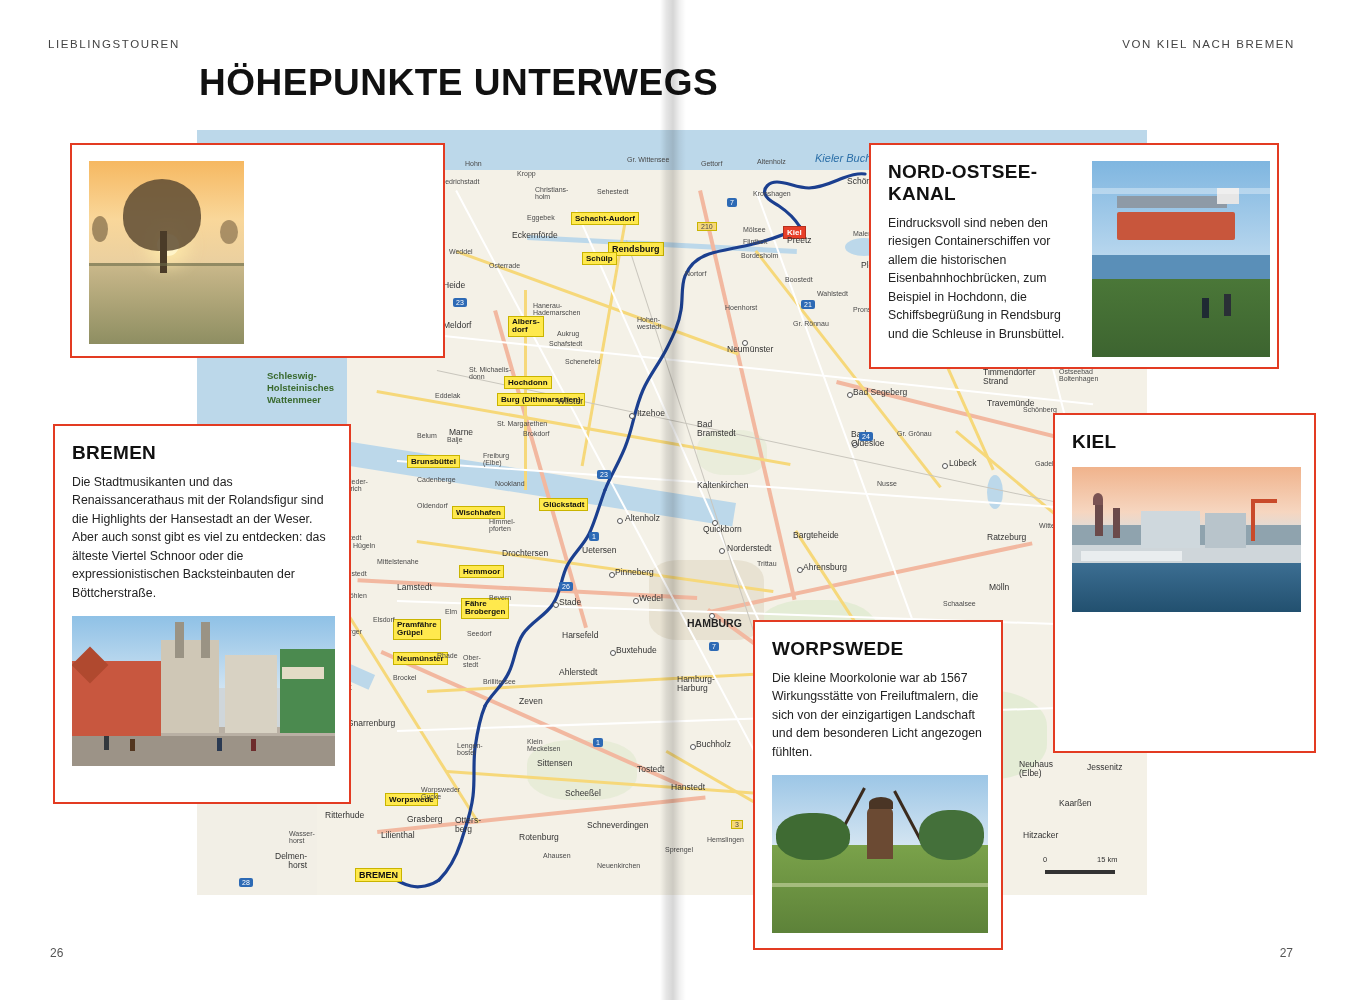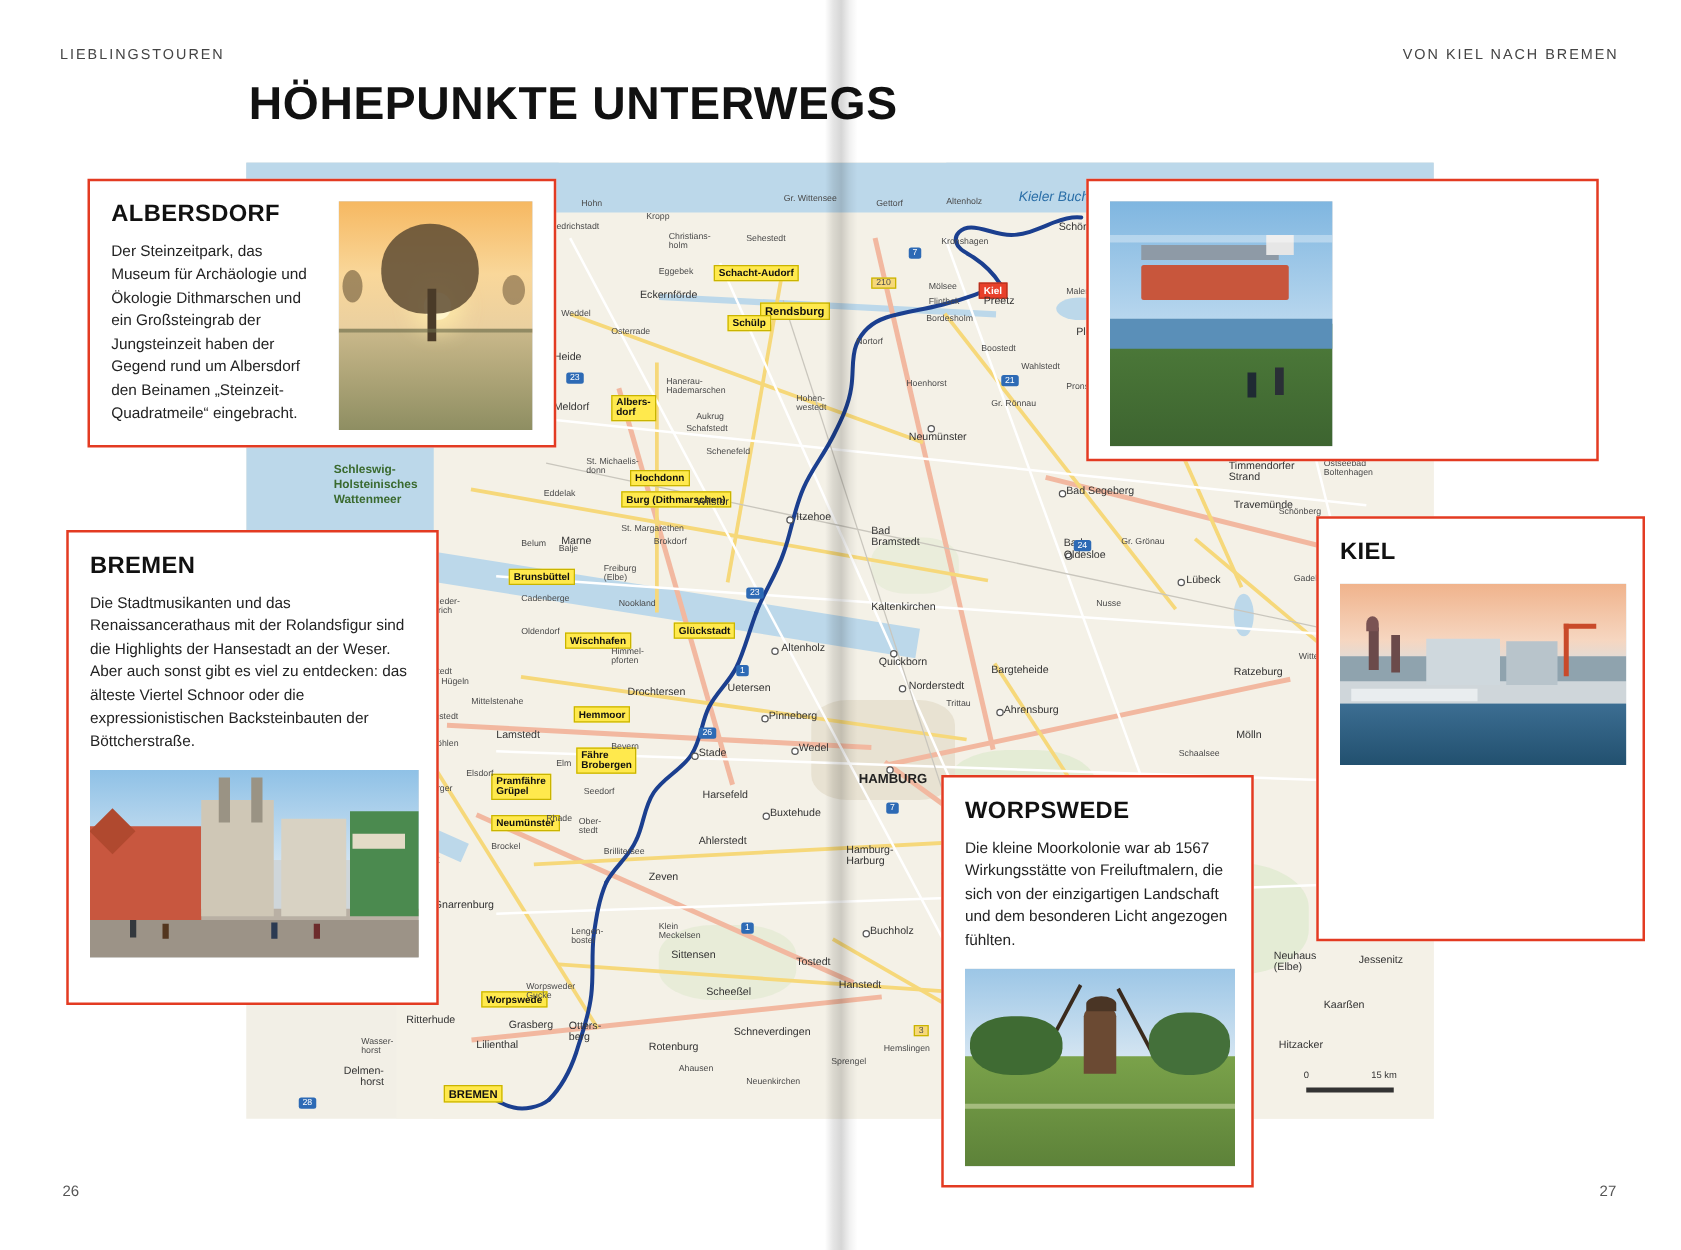--- a/index.html
+++ b/index.html
@@ -183,21 +183,21 @@
     </svg>
 
     <div class="lbl blue" style="left:618px;top:22px;font-size:11px;">Kieler Bucht</div>
     <div class="lbl blue" style="left:22px;top:168px;font-size:10px;">Nordsee</div>
     <div class="lbl" style="left:70px;top:240px;font-size:9.5px;color:#3a6a2f;font-weight:600;line-height:1.25;">Schleswig-<br>Holsteinisches<br>Wattenmeer</div>
 
     <div class="hl red" style="left:586px;top:96px;">Kiel</div>
     <div class="hl city" style="left:411px;top:112px;">Rendsburg</div>
     <div class="hl" style="left:385px;top:122px;">Schülp</div>
     <div class="hl" style="left:374px;top:82px;">Schacht-Audorf</div>
-    <div class="hl" style="left:292px;top:186px;line-height:1.05;">Albers-<br>dorf</div>
+    <div class="hl" style="left:311px;top:186px;line-height:1.05;">Albers-<br>dorf</div>
     <div class="hl" style="left:307px;top:246px;">Hochdonn</div>
     <div class="hl" style="left:300px;top:263px;">Burg (Dithmarschen)</div>
     <div class="hl" style="left:210px;top:325px;">Brunsbüttel</div>
     <div class="hl" style="left:342px;top:368px;">Glückstadt</div>
     <div class="hl" style="left:255px;top:376px;">Wischhafen</div>
     <div class="hl" style="left:262px;top:435px;">Hemmoor</div>
     <div class="hl" style="left:264px;top:468px;line-height:1.05;">Fähre<br>Brobergen</div>
     <div class="hl" style="left:196px;top:489px;line-height:1.05;">Pramfähre<br>Grüpel</div>
     <div class="hl" style="left:196px;top:522px;">Neumünster</div>
     <div class="hl" style="left:188px;top:663px;">Worpswede</div>
@@ -400,39 +400,39 @@
     <div class="lbl" style="left:500px;top:92px;background:#f6d87a;border:.5px solid #c9b400;padding:0 3px;font-size:7px;">210</div>
     <div class="lbl" style="left:534px;top:690px;background:#f6d87a;border:.5px solid #c9b400;padding:0 3px;font-size:7px;">3</div>
 
     <div class="scalebar" style="left:848px;top:740px;width:70px;"></div>
     <div class="scale" style="left:846px;top:725px;">0</div>
     <div class="scale" style="left:900px;top:725px;">15 km</div>
   </div>
 
   <div class="card" id="card-albersdorf">
     <div class="inner row">
-      <div class="col">
-        <h2>ALBERSDORF</h2>
-        <p>Der Steinzeitpark, das Museum für Archäologie und Ökologie Dithmarschen und ein Großsteingrab der Jungsteinzeit haben der Gegend rund um Albersdorf den Beinamen „Steinzeit-Quadratmeile“ eingebracht.</p>
-      </div>
       <div class="photo" style="width:155px;height:183px;">
         <div class="sky" style="height:58%;background:linear-gradient(#f6b861,#f9d79a 55%,#e9cfa0);"></div>
         <div class="ground" style="height:44%;background:linear-gradient(#cbb98b,#8e8e62);"></div>
         <div class="sun" style="left:44%;top:40%;width:22px;height:22px;background:#fff4c9;box-shadow:0 0 18px 9px rgba(255,236,170,.85);"></div>
         <div class="tree" style="left:22%;top:10%;width:78px;height:72px;background:#5e4b33;opacity:.85;"></div>
         <div class="trunk" style="left:46%;top:38%;width:7px;height:42px;background:#4a3b28;"></div>
         <div class="blob" style="left:0;top:56%;width:100%;height:3px;background:#6d6a4a;opacity:.6;"></div>
         <div class="blob" style="left:2%;top:30%;width:16px;height:26px;background:#6b5638;opacity:.6;border-radius:50%;"></div>
         <div class="blob" style="right:4%;top:32%;width:18px;height:24px;background:#6b5638;opacity:.55;border-radius:50%;"></div>
       </div>
     </div>
   </div>
 
   <div class="card" id="card-nord">
     <div class="inner row">
+      <div class="col" style="flex:0 0 190px;">
+        <h2>NORD-OSTSEE-KANAL</h2>
+        <p>Eindrucksvoll sind neben den riesigen Containerschiffen vor allem die historischen Eisenbahnhochbrücken, zum Beispiel in Hochdonn, die Schiffsbegrüßung in Rendsburg und die Schleuse in Brunsbüttel.</p>
+      </div>
       <div class="photo" style="width:178px;height:196px;">
         <div class="sky" style="height:52%;background:linear-gradient(#7fb6e0,#bcd9ef);"></div>
         <div class="ground" style="height:50%;background:linear-gradient(#4e7c3a,#3d6430);"></div>
         <div class="blob" style="left:0;top:48%;width:100%;height:12%;background:#5a8fb8;"></div>
         <div class="blob" style="left:14%;top:26%;width:118px;height:28px;background:#c8563c;border-radius:2px;"></div>
         <div class="blob" style="left:14%;top:18%;width:110px;height:12px;background:#8e9aa6;"></div>
         <div class="blob" style="left:70%;top:14%;width:22px;height:16px;background:#e6e6e6;"></div>
         <div class="blob" style="left:0;top:14%;width:100%;height:6px;background:rgba(255,255,255,.35);"></div>
         <div class="blob" style="left:62%;top:70%;width:7px;height:20px;background:#1f2a33;"></div>
         <div class="blob" style="left:74%;top:68%;width:7px;height:22px;background:#2a2f36;"></div>

